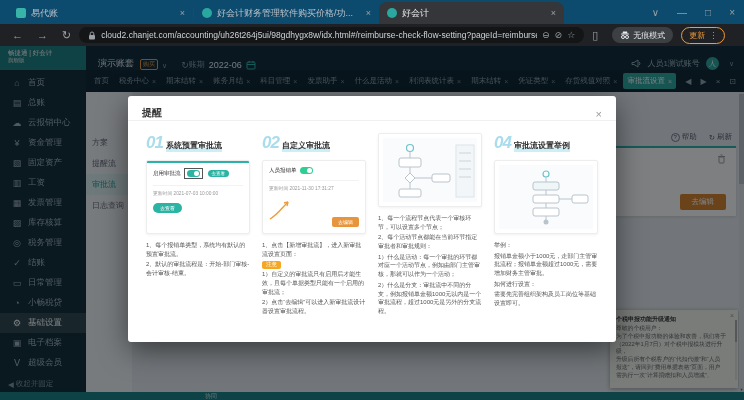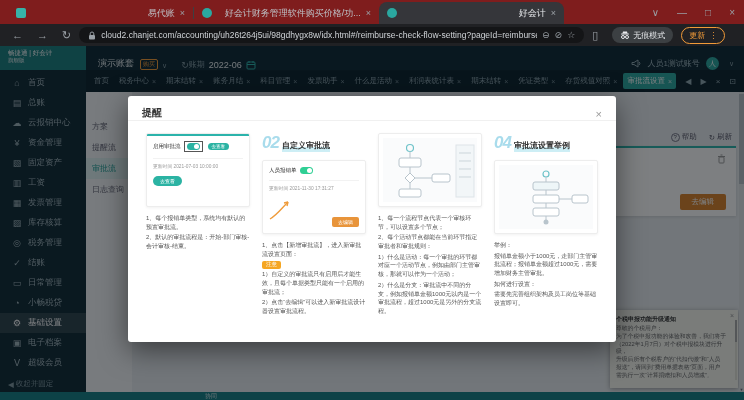--- a/index.html
+++ b/index.html
@@ -1,20 +1,20 @@
 <!DOCTYPE html>
 <html><head>
 <meta charset="utf-8">
 <style>
   html,body{margin:0;padding:0;background:#000;}
   .screen{position:relative;width:744px;height:400px;overflow:hidden;
     font-family:"Liberation Sans","DejaVu Sans",sans-serif;background:#202124;}
 
   
-  .tabstrip{height:24px;background:#7f1d1d;display:flex;align-items:flex-end;padding-left:8px;box-sizing:border-box;text-align:right;}
+  .tabstrip{height:24px;background:#0c4a6e;display:flex;align-items:flex-end;padding-left:8px;box-sizing:border-box;}
   .btab{display:flex;align-items:center;gap:5px;height:22px;width:185px;padding:0 8px;box-sizing:border-box;
     color:#bdc1c6;font-size:9px;flex:none;}
   .btab.active{background:#35363a;border-radius:8px 8px 0 0;color:#e8eaed;}
   .btab .ttl{flex:1;white-space:nowrap;overflow:hidden;}
   .fav{width:10px;height:10px;border-radius:50%;background:#2aa8a0;flex:none;}
   .fav.sq{border-radius:2px;background:#37b3a8;}
   .tclose{font-size:9px;color:#9aa0a6;}
   .tsep{width:1px;height:12px;background:#3c4043;margin-bottom:5px;flex:none;}
   .winctl{margin-left:auto;display:flex;color:#9aa0a6;font-size:10px;align-self:center;}
   .winctl span{padding:0 9px;}
@@ -54,21 +54,21 @@
   .navctl{margin-left:auto;display:flex;gap:9px;color:#8fa7b0;font-size:8px;padding-right:4px;flex:none;}
 
   .sidebar{position:absolute;top:24px;left:0;width:86px;bottom:8px;background:#102a35;display:flex;
     flex-direction:column;padding-top:3px;box-sizing:border-box;}
   .sitem{display:flex;align-items:center;gap:6px;color:#9fb3bb;font-size:8.5px;height:20px;padding-left:12px;flex:none;}
   .sitem.active{background:rgba(255,255,255,.12);color:#fff;}
   .sic{width:10px;font-size:9px;text-align:center;flex:none;}
   .collapse{margin-top:auto;color:#7f97a0;font-size:7.5px;padding:5px 0 3px 8px;display:flex;gap:2px;align-items:center;}
 
   .main{position:absolute;top:46px;left:86px;right:0;bottom:8px;background:#e9edf0;}
-  .subnav{position:absolute;top:0;left:0;width:46px;bottom:0;background:#f5f7f8;padding-top:24px;box-sizing:border-box;}
+  .subnav{position:absolute;top:0;left:0;width:46px;bottom:0;background:#f5f7f8;padding-top:40px;box-sizing:border-box;}
   .snitem{font-size:8px;color:#667;padding:5px 6px;}
   .snitem.active{background:#dff3f2;color:#1f9e96;}
   .chead{position:absolute;top:40px;right:12px;display:flex;gap:12px;color:#556;font-size:7.5px;align-items:center;}
   .chead .grp{display:flex;gap:2px;align-items:center;}
   .qmark{width:9px;height:9px;border:1px solid #778;border-radius:50%;font-size:6px;display:flex;
     align-items:center;justify-content:center;box-sizing:border-box;}
   .ccard{position:absolute;top:54px;left:210px;right:8px;height:70px;background:#fff;border-top:2px solid #2bb3ab;
     box-shadow:0 1px 3px rgba(0,0,0,.12);padding:6px 10px;box-sizing:border-box;display:flex;flex-direction:column;}
   .ccard .trow{display:flex;justify-content:flex-end;}
   .ctime{font-size:6.5px;color:#888;margin-top:8px;}
@@ -387,20 +387,24 @@
     <div class="dim"></div>
 
     <div class="modal">
       <div class="mhdr">
         <span class="mtitle">提醒</span>
         <span class="mclose">×</span>
       </div>
       <div class="mbody">
 
         <div>
+          <div class="colhdr">
+            <span class="colnum">01</span>
+            <span class="coltitle">系统预置审批流</span>
+          </div>
           <div class="mcard">
             <div class="topline"></div>
             <div class="m1row">
               <span class="mlbl">启用审批流</span>
               <span class="annobox">
                   <span class="tgl"></span>
                 </span>
               <span class="tchip">去查看</span>
             </div>
             <div class="mtime">更新时间 2021-07-03 10:00:00</div>

